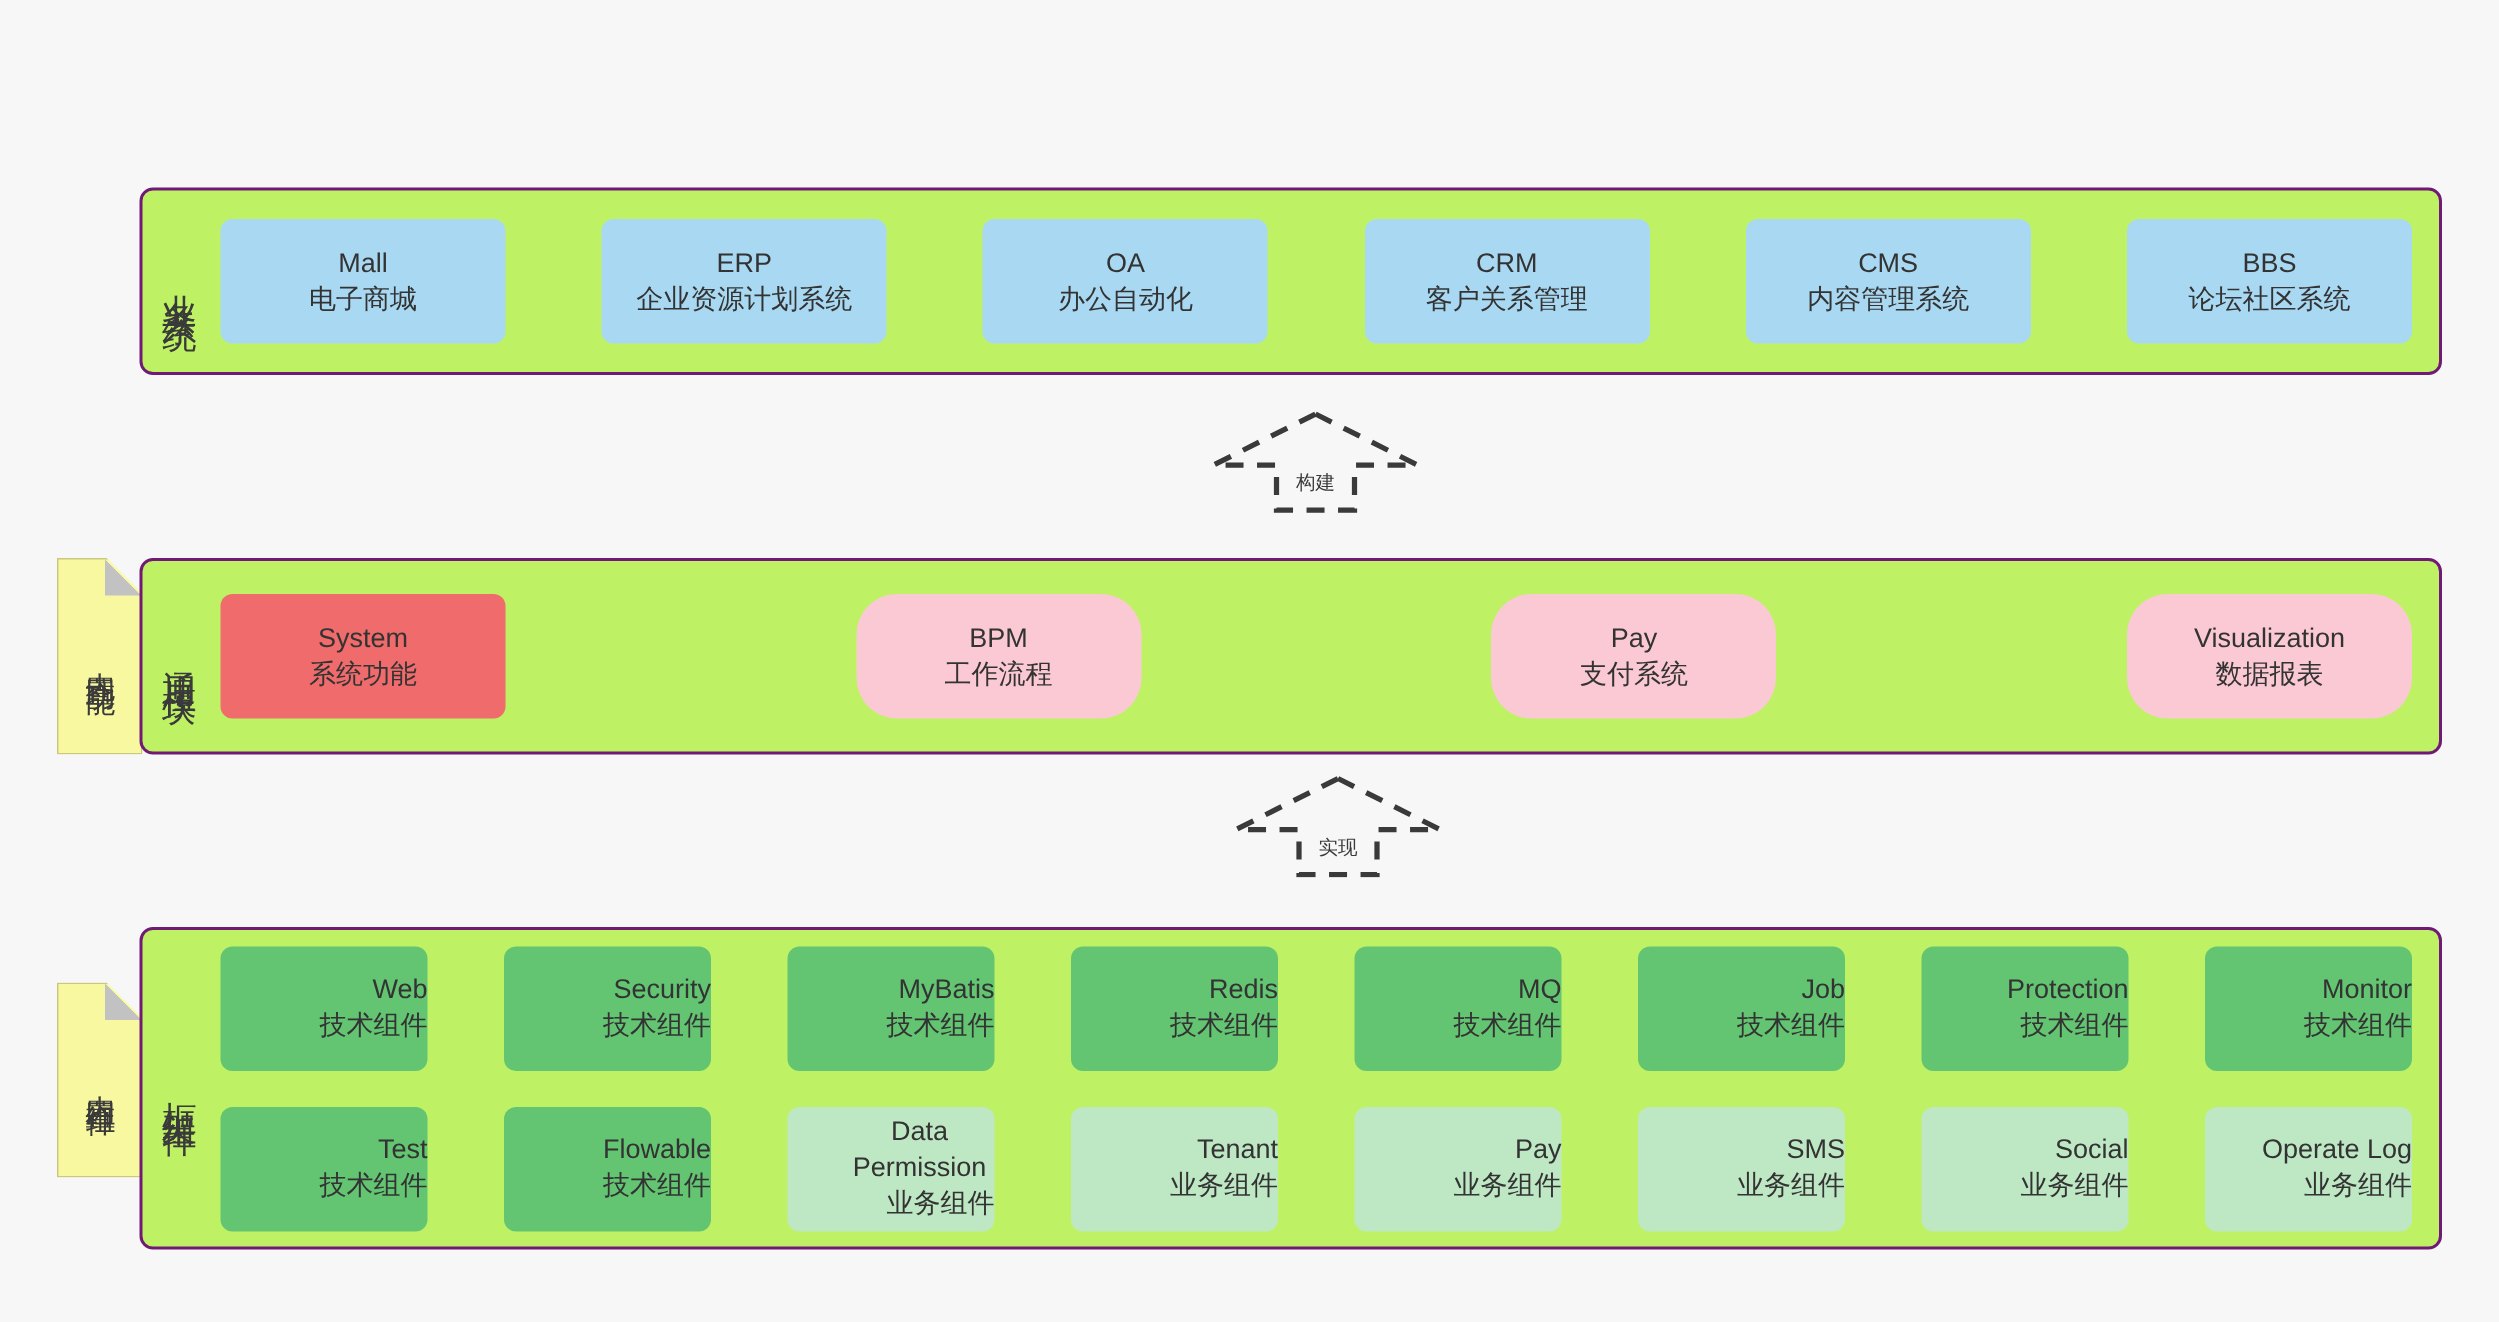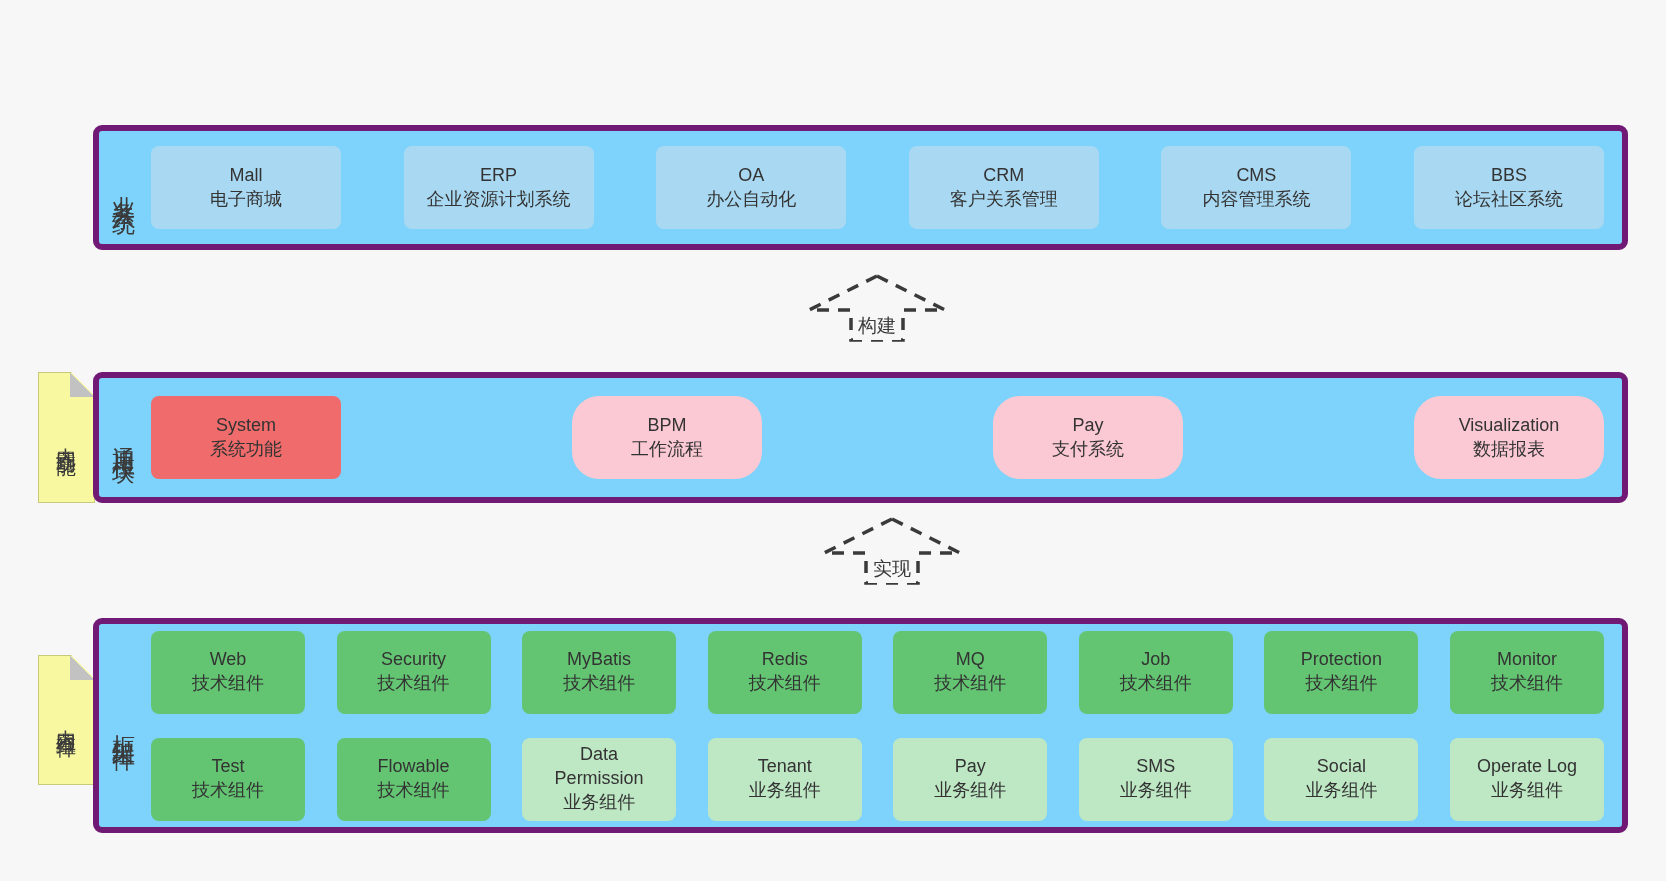--- a/index.html
+++ b/index.html
@@ -11,22 +11,22 @@
   #canvas{
     position:relative;
     width:1666px;height:881px;
     background:#f7f7f7;
     overflow:hidden;
   }
   
   .layer{
     position:absolute;
     left:93px;width:1535px;
-    background:#7dd3fc;
-    border:6px solid #701a75;
+    background:#bef264;
+    border:2px solid #701a75;
     border-radius:9px;
     box-sizing:border-box;
     display:flex;
     align-items:center;
     z-index:2;
   }
   .layer-label{
     writing-mode:vertical-lr;
     text-orientation:upright;
     font-size:23px;
@@ -58,21 +58,21 @@
     display:flex;
     flex-direction:column;
     justify-content:center;
     align-items:center;
     text-align:center;
     font-size:18px;
     line-height:1.32;
     color:#333;
   }
   .w-lg{width:190px;}
-  .w-sm{width:154px;}
+  .w-sm{width:138px;align-items:flex-end;}
   .blue{background:#a9d9f2;}
   .red{background:#f06b6b;}
   .pink{background:#fbc9d4;border-radius:27px;}
   .green{background:#63c572;}
   .green-light{background:#bee7c4;}
   .wrap .bn{max-width:100px;}
   
   .sticky{
     position:absolute;
     left:38px;width:57px;
@@ -105,21 +105,21 @@
     position:absolute;
     width:140px;height:68px;
     z-index:1;
   }
   .arrow svg{display:block;}
   .arrow-label{
     position:absolute;
     left:50%;top:38px;
     transform:translateX(-50%);
     background:#f7f7f7;
-    font-size:19px;
+    font-size:13px;
     padding:1px 5px;
     color:#3a3a3a;
     white-space:nowrap;
   }
 </style>
 </head>
 <body>
 
 <div id="canvas">
 

